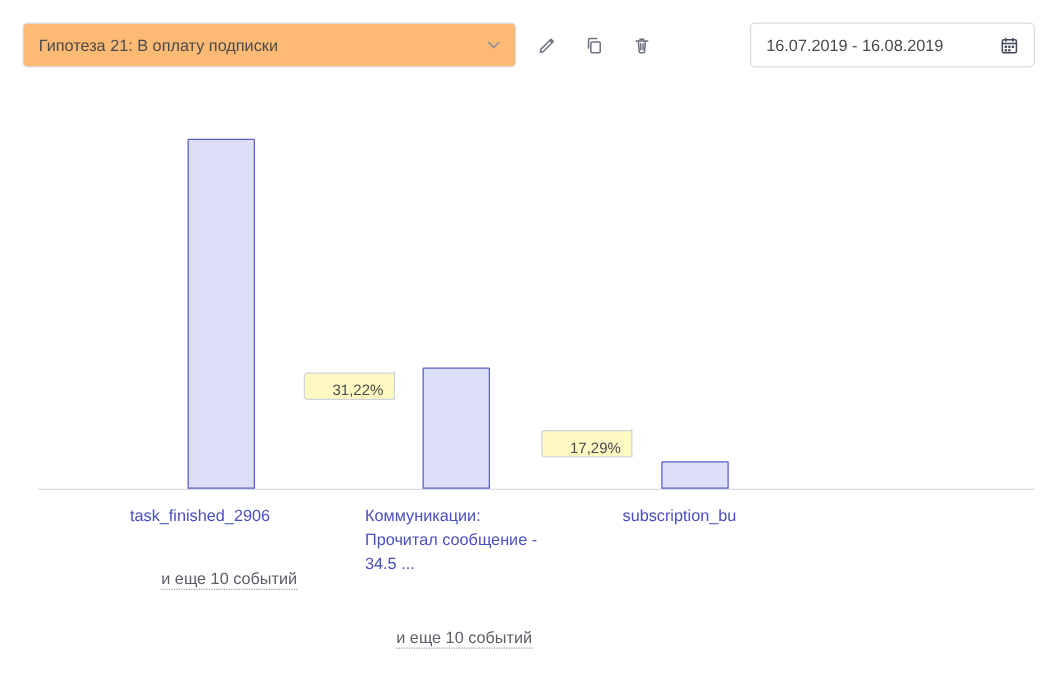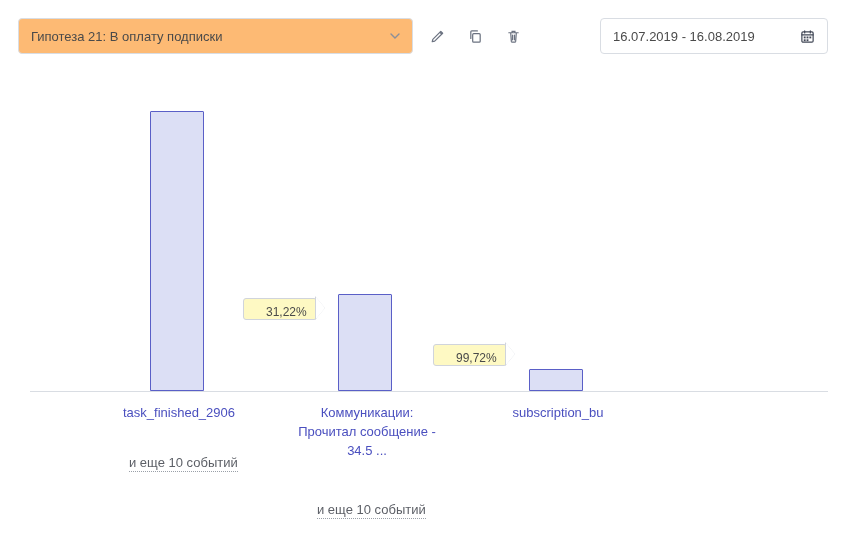--- a/index.html
+++ b/index.html
@@ -83,21 +83,21 @@
     border-top: 12px solid transparent;
     border-bottom: 12px solid transparent;
     border-left: 10px solid #d0d4dc;
     z-index: -1;
   }
 
   .step-labels { position: relative; height: 150px; }
   .step-label {
     position: absolute; top: 12px;
     width: 150px;
-    text-align: center;
+    text-align: left;
     color: #4a4fbf;
     font-size: 13px;
     line-height: 1.45;
     cursor: pointer;
     word-break: break-word;
   }
   .more {
     position: absolute;
     font-size: 13px;
     color: #5c5f66;
@@ -168,25 +168,25 @@
   <div class="chart-wrap">
     <div class="chart" id="chart">
         <div class="bar" style="left: 120px; width: 54px; height: 280px;"></div>
         <div class="bar" style="left: 308px; width: 54px; height: 97px;"></div>
         <div class="ratio-label" style="left: 213px; bottom: 60px;">
           <span class="txt">31,22%</span>
           <span class="arrow"></span>
         </div>
         <div class="bar" style="left: 499px; width: 54px; height: 22px;"></div>
         <div class="ratio-label" style="left: 403px; bottom: 14px;">
-          <span class="txt">99,72%</span>
+          <span class="txt">17,29%</span>
           <span class="arrow"></span>
         </div>
       </div>
     <div class="step-labels" id="step-labels">
         <div class="step-label" style="left: 74px;">task_finished_2906</div>
         <div class="more" style="left: 99px; top: 63px;">и еще 10 событий</div>
         <div class="step-label" style="left: 262px;">Коммуникации: Прочитал сообщение - 34.5 ...</div>
         <div class="more" style="left: 287px; top: 110px;">и еще 10 событий</div>
-        <div class="step-label" style="left: 453px;">subscription_bu</div>
+        <div class="step-label" style="left: 468px;">subscription_bu</div>
       </div>
   </div>
 </div>
 
 </body></html>

